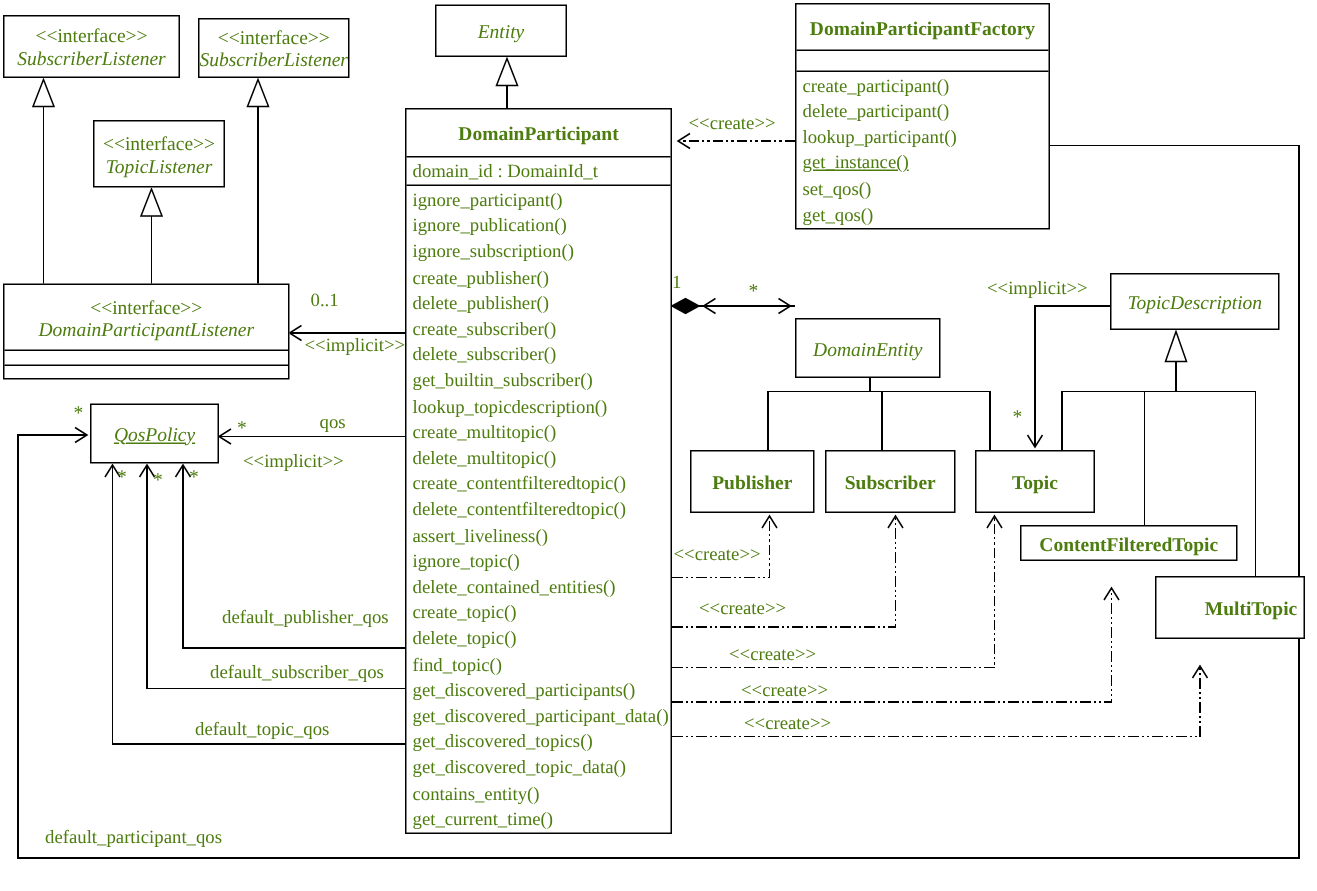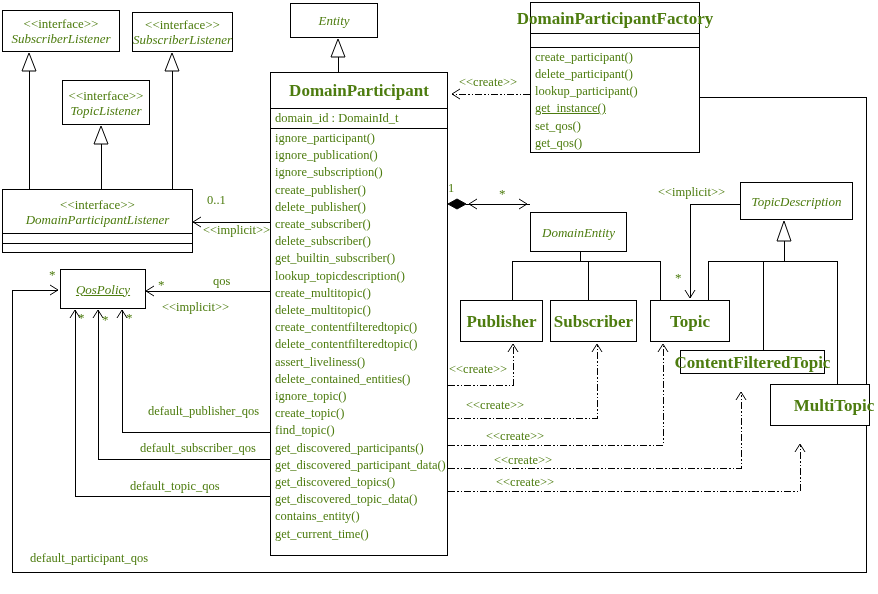--- a/index.html
+++ b/index.html
@@ -2,21 +2,21 @@
 <html><head>
 <meta charset="utf-8">
 <style>
   html,body{margin:0;padding:0;background:#fff;}
   #canvas{position:relative;width:878px;height:594px;background:#fff;color:#4d7c0f;
           font-family:"Liberation Serif","DejaVu Serif",serif;overflow:hidden;}
   #wires{position:absolute;left:0;top:0;width:878px;height:594px;}
   .box{position:absolute;border:1px solid #000;background:#fff;box-sizing:border-box;
        display:flex;flex-direction:column;}
   .titlebox{display:flex;flex-direction:column;align-items:center;justify-content:center;}
-  .cname{font-weight:bold;font-size:17px;text-align:center;line-height:15px;white-space:nowrap;}
+  .cname{font-weight:bold;font-size:13px;text-align:center;line-height:15px;white-space:nowrap;}
   .iname{font-style:italic;font-size:13px;text-align:center;line-height:15px;white-space:nowrap;}
   .uline{text-decoration:underline;}
   .stereo{font-size:13px;text-align:center;line-height:15px;white-space:nowrap;}
   .comp{border-top:1px solid #000;}
   .ops{font-size:12.5px;padding:1px 0 0 4px;white-space:nowrap;}
   .ops div{line-height:17.2px;}
   .attrs div{line-height:17px;}
   .lbl{position:absolute;font-size:12.5px;line-height:13px;white-space:nowrap;}
   .star{font-size:13px;}
   svg path, svg line, svg polyline{stroke:#000;stroke-width:1;fill:none;}
@@ -182,23 +182,24 @@
         <div>delete_publisher()</div>
         <div>create_subscriber()</div>
         <div>delete_subscriber()</div>
         <div>get_builtin_subscriber()</div>
         <div>lookup_topicdescription()</div>
         <div>create_multitopic()</div>
         <div>delete_multitopic()</div>
         <div>create_contentfilteredtopic()</div>
         <div>delete_contentfilteredtopic()</div>
         <div>assert_liveliness()</div>
+        <div>ignore_topic()</div>
         <div>delete_contained_entities()</div>
-        <div>ignore_topic()</div>
         <div>create_topic()</div>
+        <div>delete_topic()</div>
         <div>find_topic()</div>
         <div>get_discovered_participants()</div>
         <div>get_discovered_participant_data()</div>
         <div>get_discovered_topics()</div>
         <div>get_discovered_topic_data()</div>
         <div>contains_entity()</div>
         <div>get_current_time()</div>
       </div>
   </div>
 

